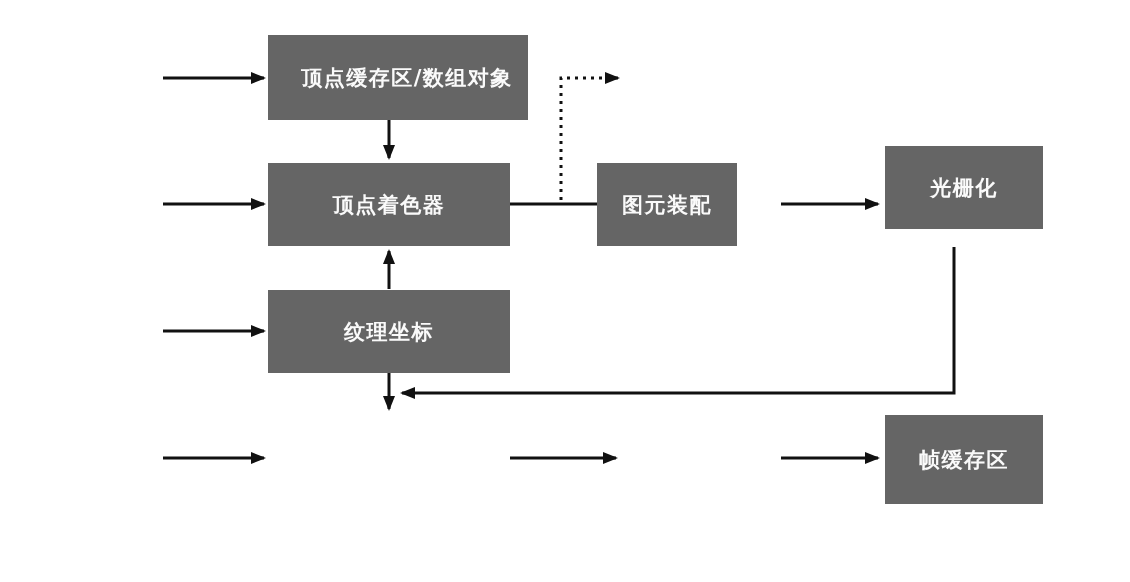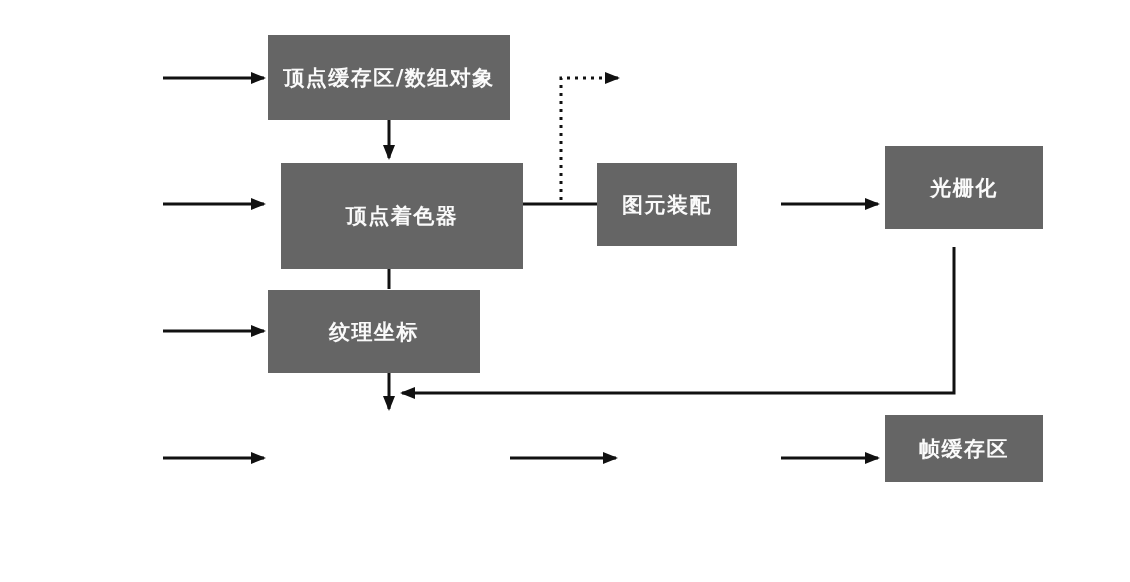--- a/index.html
+++ b/index.html
@@ -18,28 +18,28 @@
   .edges{position:absolute;left:0;top:0;width:1130px;height:582px;}
   .edge{stroke:var(--line);stroke-width:3;fill:none;}
   .edge.dotted{stroke-dasharray:3 5;}
   #ah path{fill:var(--line);}
   .node{
     position:absolute;display:flex;align-items:center;justify-content:center;
     background:var(--node-fill);color:var(--node-text);
     font-size:21px;font-weight:600;letter-spacing:1.5px;text-align:center;
   }
   .node.api{left:30px;top:30px;width:133px;height:515px;font-size:30px;font-weight:700;letter-spacing:1px;}
-  .node.vertex-buffer{left:268px;top:35px;width:242px;height:85px;}
-  .node.vertex-shader{left:268px;top:163px;width:242px;height:106px;margin-left:13px;}
-  .node.texture-coords{left:268px;top:290px;width:212px;height:83px;}
+  .node.vertex-buffer{left:268px;top:35px;width:242px;height:85px;padding-left:18px;}
+  .node.vertex-shader{left:268px;top:163px;width:242px;height:83px;}
+  .node.texture-coords{left:268px;top:290px;width:242px;height:83px;}
   .node.fragment-shader{left:268px;top:415px;width:242px;height:85px;}
   .node.primitive-assembly{left:597px;top:163px;width:140px;height:83px;}
   .node.per-fragment-ops{left:622px;top:415px;width:159px;height:85px;}
   .node.rasterization{left:885px;top:146px;width:158px;height:83px;}
-  .node.framebuffer{left:885px;top:415px;width:158px;height:67px;}
+  .node.framebuffer{left:885px;top:415px;width:158px;height:89px;}
   .node.transform-feedback{
     left:622px;top:35px;width:153px;height:79px;
     background:var(--background);border:3px dashed var(--dashed-border);
     color:var(--dashed-text);
   }
 </style>
 </head>
 <body>
 
 <div class="canvas">

